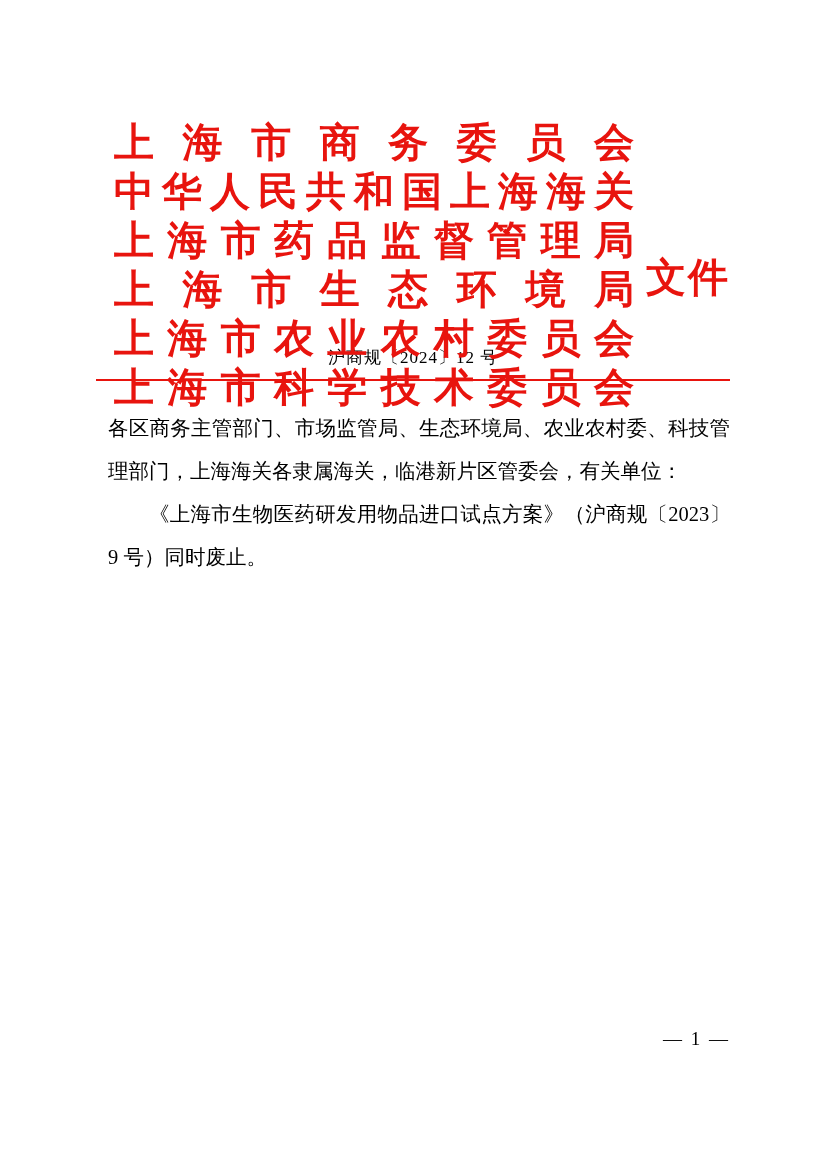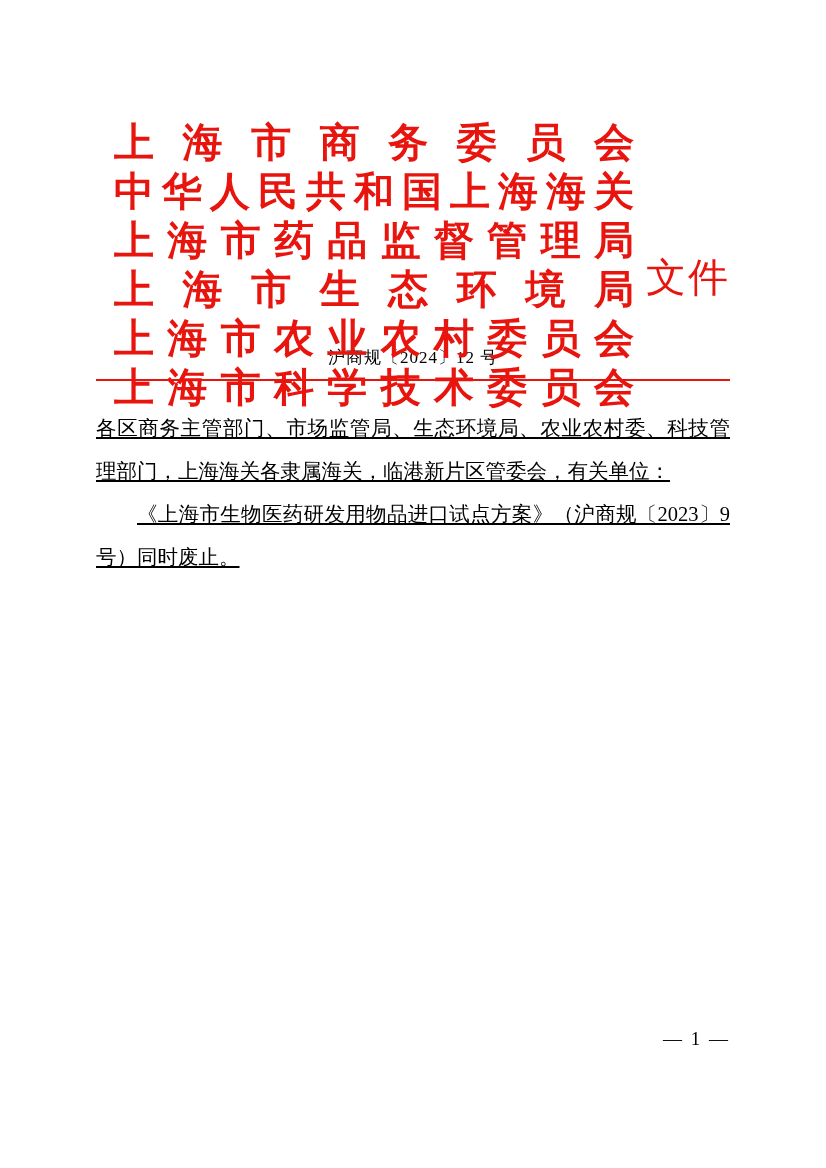--- a/index.html
+++ b/index.html
@@ -49,21 +49,21 @@
   }
   .org-line span {
     display: inline-block;
   }
   .wenjian {
     position: absolute;
     right: 0px;
     top: 255px;
     color: #e8140e;
     font-family: "Liberation Serif", "DejaVu Serif", serif;
-    font-weight: normal;
+    font-weight: bold;
     font-size: 40px;
     line-height: 46px;
     letter-spacing: 2px;
     white-space: nowrap;
   }
 
   
   .docnum {
     text-align: center;
     font-size: 17px;
@@ -88,26 +88,25 @@
     line-height: 42px;
     letter-spacing: 0.5px;
     margin: 0 10px 34px 10px;
     font-family: "Liberation Serif", "DejaVu Serif", serif;
   }
 
   
   .body-text p {
     font-size: 20.5px;
     line-height: 43px;
-    margin: 0 0 0 0;
+    margin: 0 0 0 12px;
     text-align: justify;
     text-justify: inter-ideograph;
     letter-spacing: 0px;
     font-family: "Liberation Serif", "DejaVu Serif", serif;
-    text-decoration: underline;
   }
   .body-text p.indent {
     text-indent: 41px;
   }
 
   
   .page-number {
     position: absolute;
     right: 96px;
     bottom: 118px;

